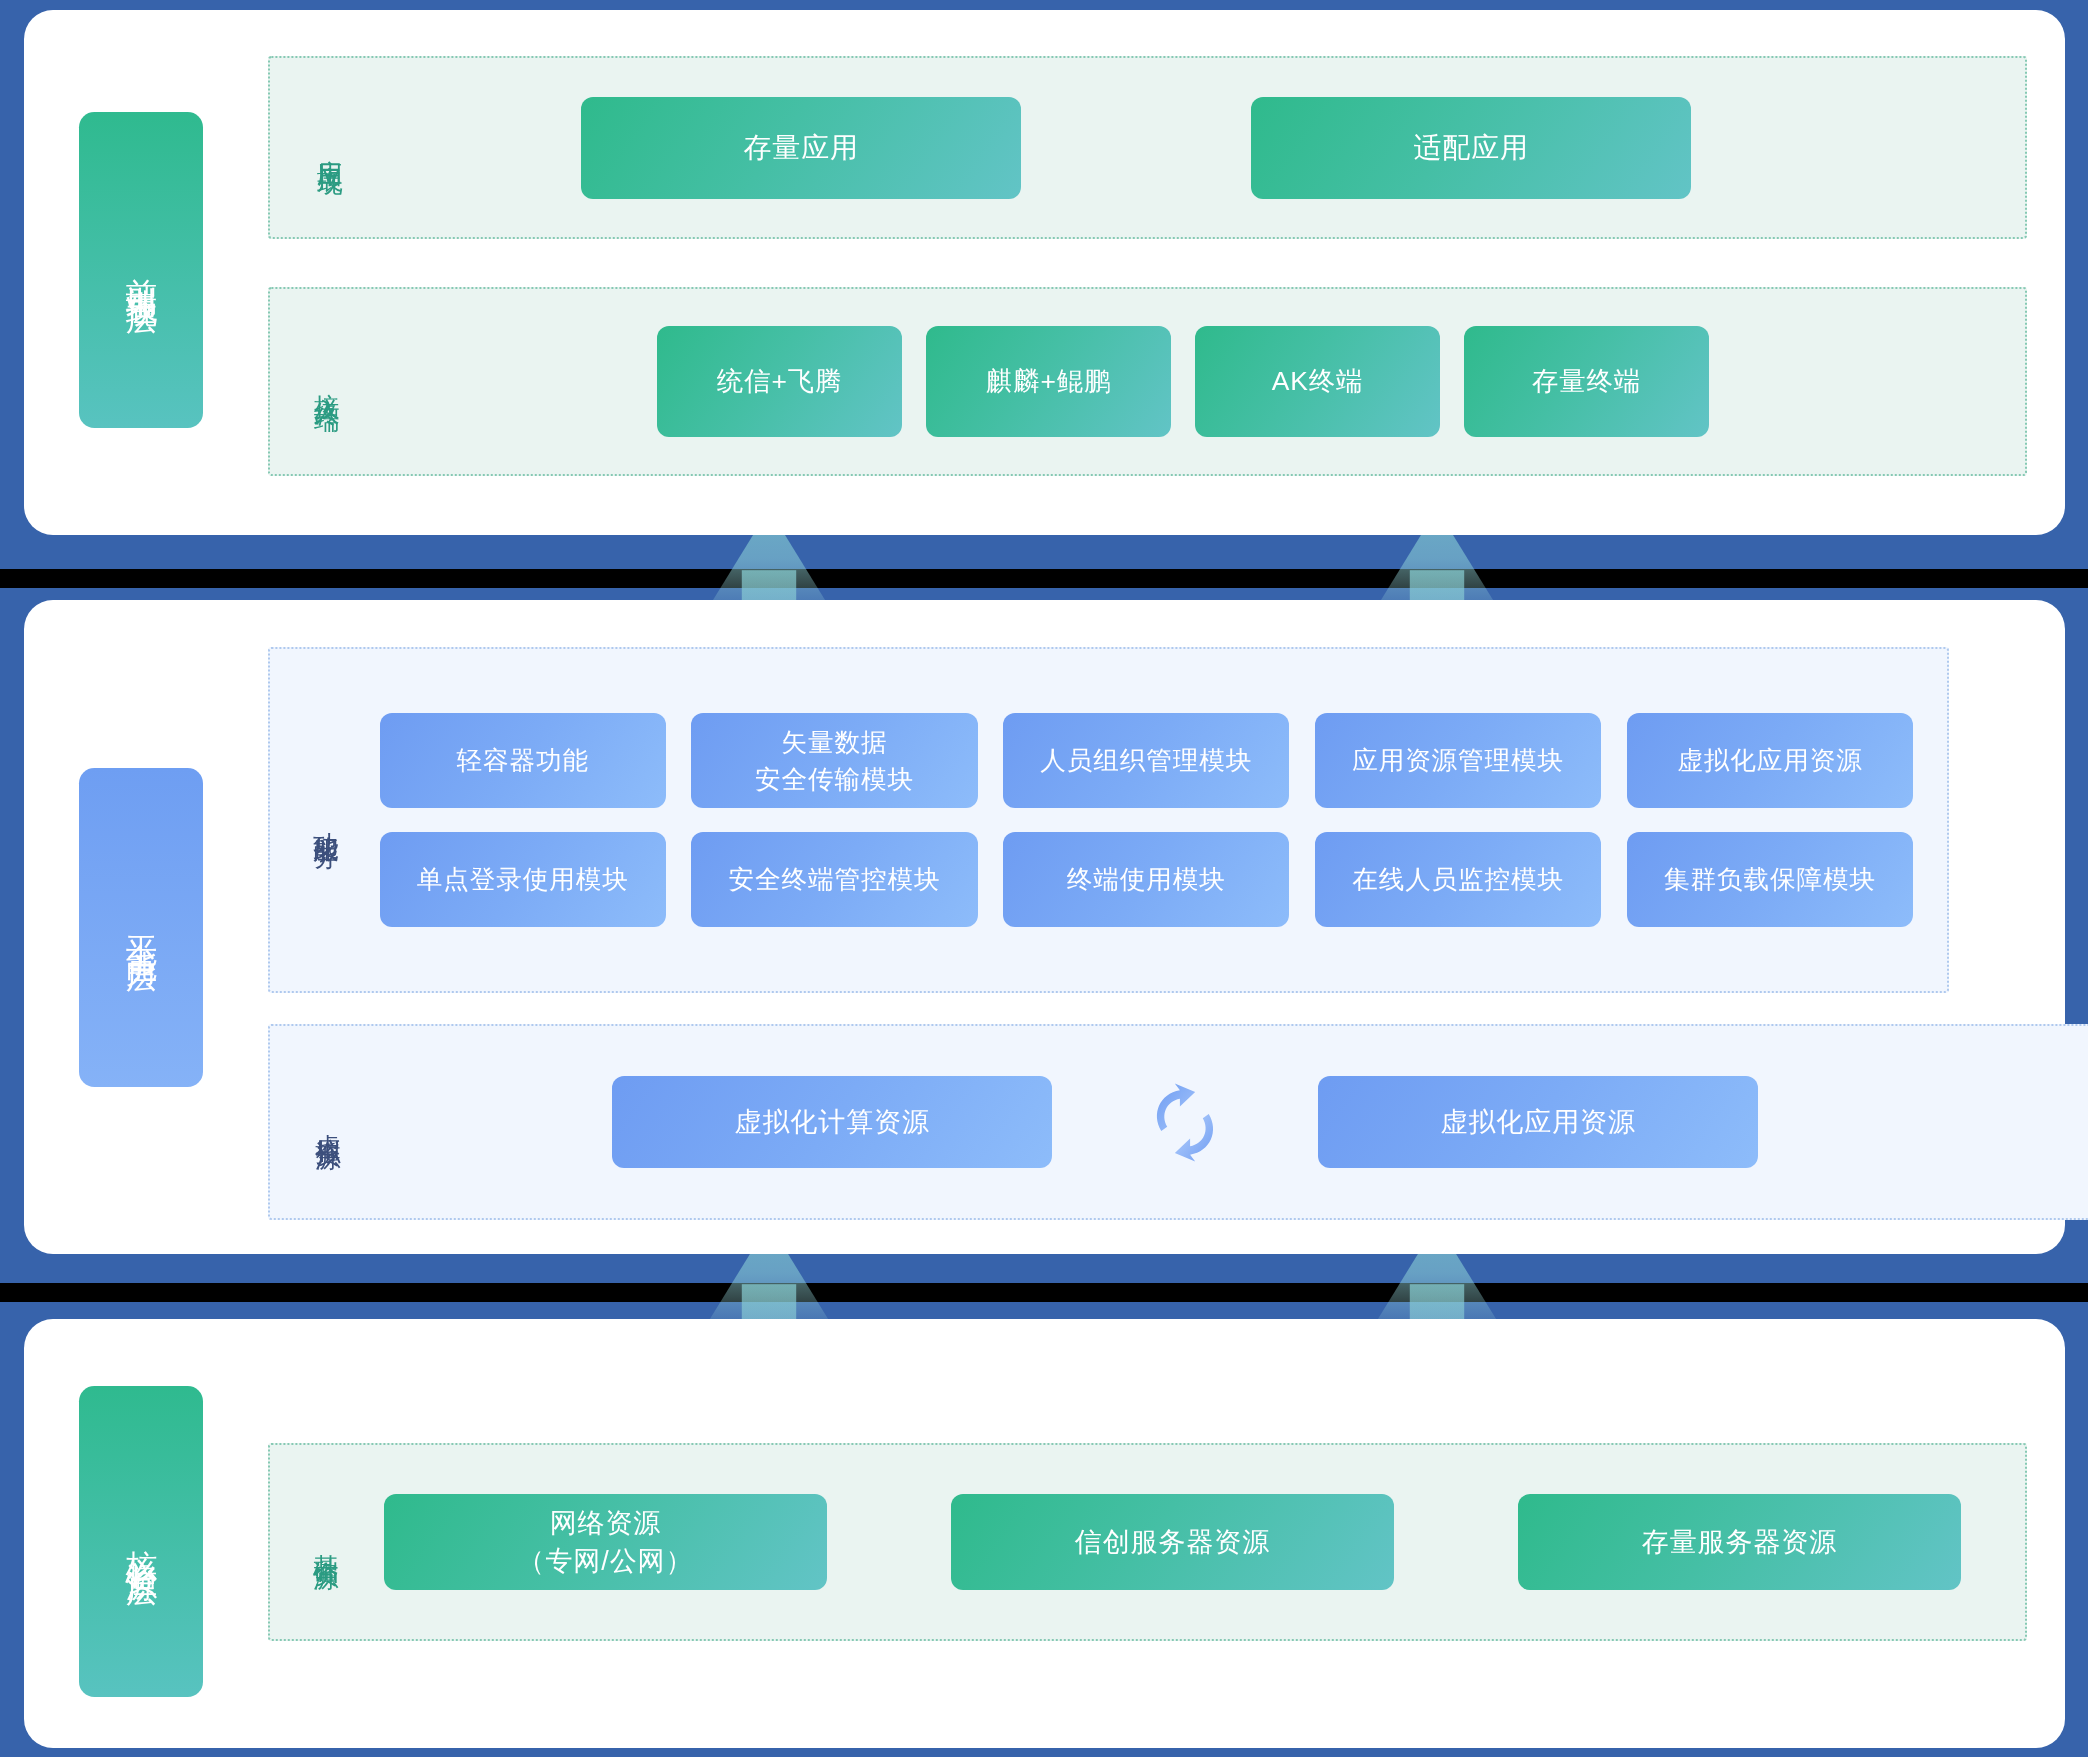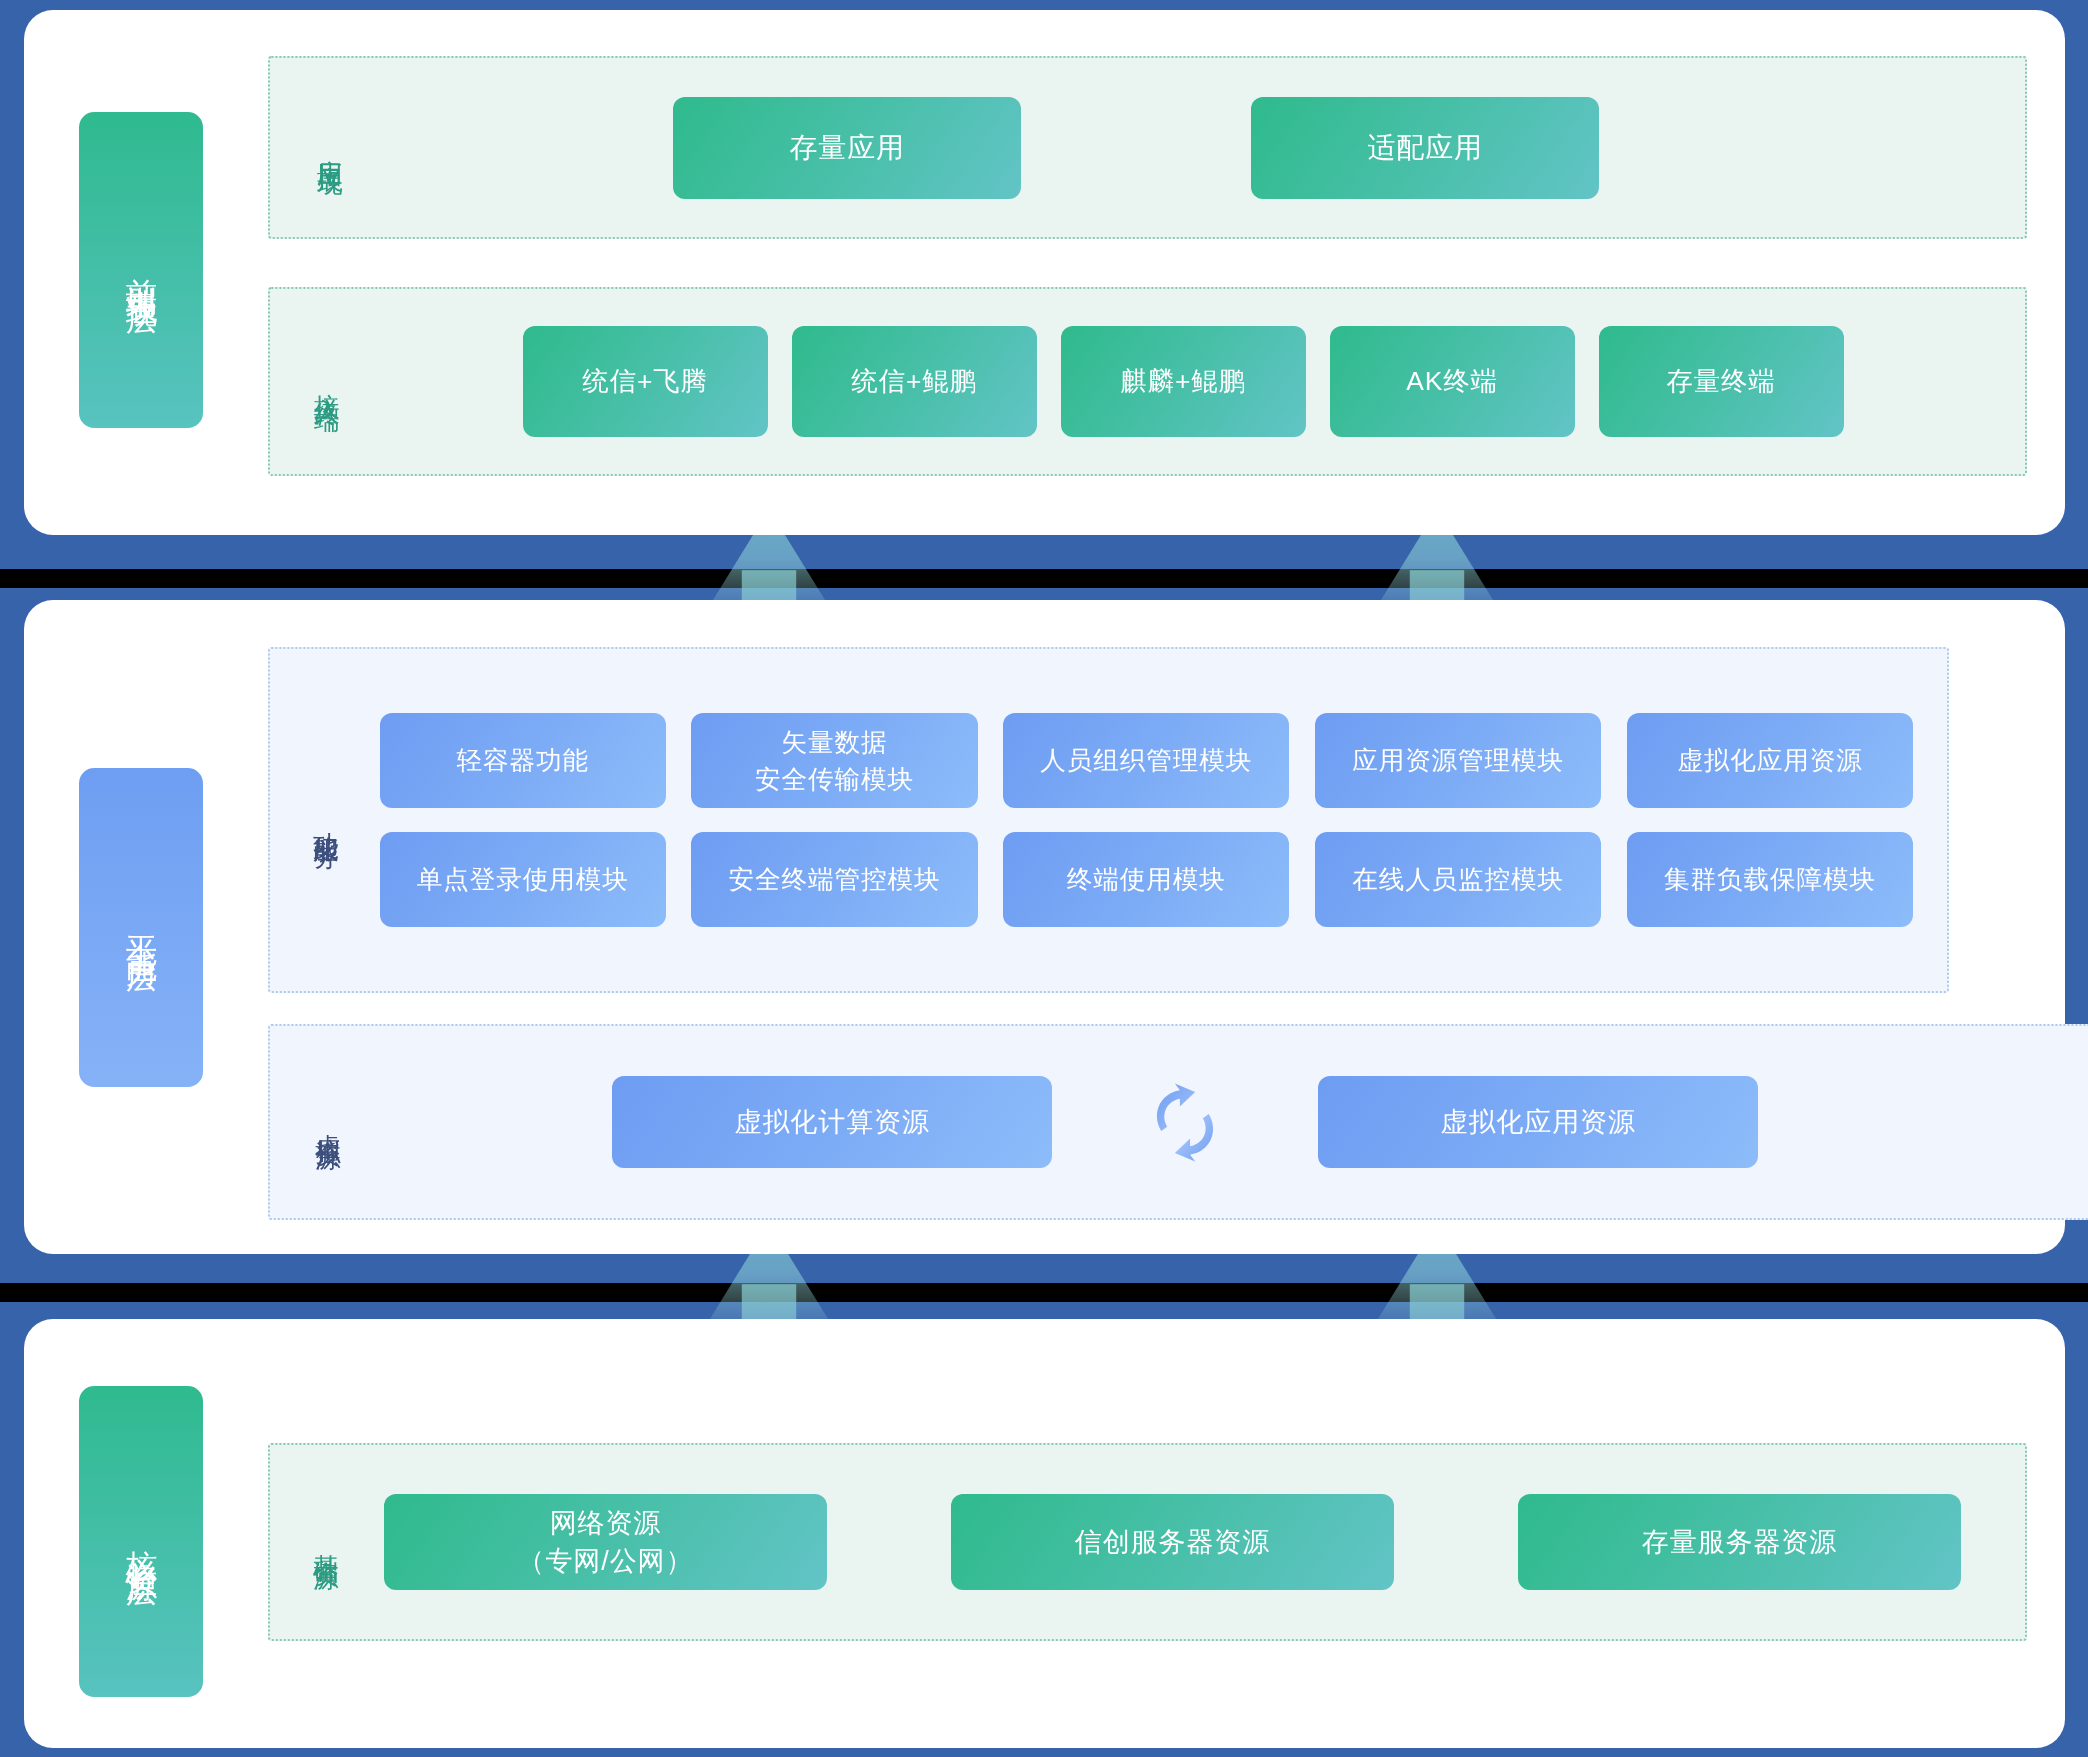--- a/index.html
+++ b/index.html
@@ -125,21 +125,21 @@
   #g-terminal .vlabel { margin-left: 38px; }
 
   .app-row {
     display: flex;
     flex: 1 1 auto;
     align-items: center;
     justify-content: center;
     gap: 230px;
     padding-right: 102px;
   }
-  .app-row .box { width: 348px; height: 102px; font-size: 28px; }
+  .app-row .box { width: 440px; height: 102px; font-size: 28px; }
 
   .term-row {
     display: flex;
     flex: 1 1 auto;
     align-items: center;
     justify-content: center;
     gap: 24px;
     padding: 0 25.6px 0 20.4px;
   }
   .term-row .box { width: 245px; height: 111px; font-size: 26.4px; }
@@ -246,21 +246,20 @@
     <div class="app-row">
       <div class="box green-b">存量应用</div>
       <div class="box green-b">适配应用</div>
     </div>
   </div>
 
   <div class="group green-g" id="g-terminal" style="z-index:4">
     <div class="vlabel green-t">接入终端</div>
     <div class="term-row">
       <div class="box green-b">统信+飞腾</div>
-      <div class="box green-b">统信+鲲鹏</div>
       <div class="box green-b">麒麟+鲲鹏</div>
       <div class="box green-b">AK终端</div>
       <div class="box green-b">存量终端</div>
     </div>
   </div>
 
   <div class="layer l2"></div>
 
   <div class="layer-chip chip-blue chip-l2" style="z-index:4">平台能力层</div>
 

